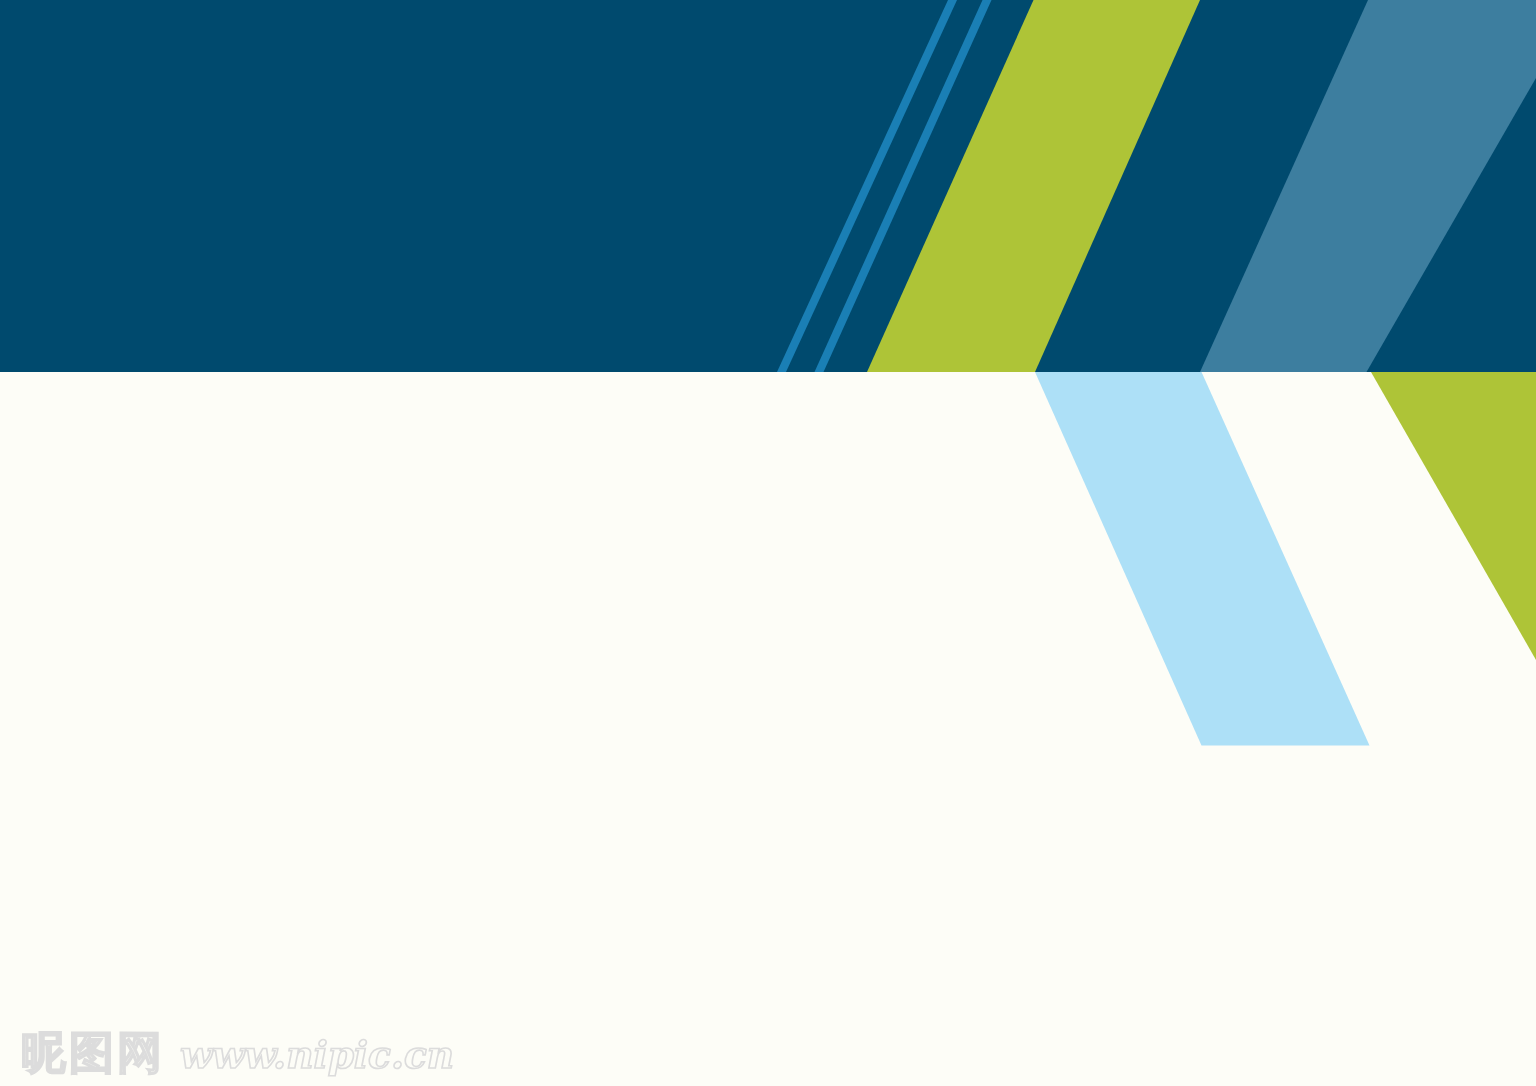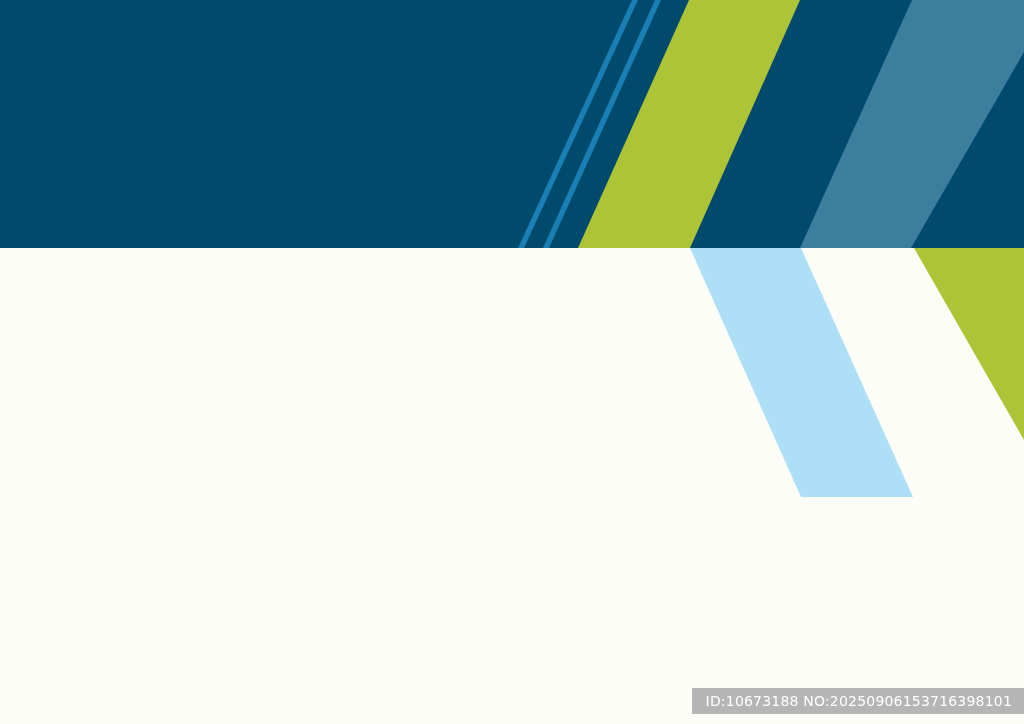--- a/index.html
+++ b/index.html
@@ -86,16 +86,19 @@
     <rect x="0" y="0" width="1024" height="248" class="sv" fill="#004a6e"></rect>
 
     <polygon class="sp" points="632,0 638,0 524,248 518,248" fill="#1a7fb5"></polygon>
     <polygon class="sp" points="655,0 661,0 549,248 543,248" fill="#1a7fb5"></polygon>
     <polygon class="sp" points="689,0 800,0 690,248 578,248" fill="#aec437"></polygon>
     <polygon class="sp" points="912,0 1024,0 1024,52 911,248 800,248" fill="#3d7e9f"></polygon>
     <polygon class="sp" points="690,248 801,248 913,497 801,497" fill="#ade0f7"></polygon>
     <polygon class="sp" points="914,248 1024,248 1024,440" fill="#aec437"></polygon>
   </svg>
 
+  <div id="watermark">
+    <span class="wm-cjk">昵图网</span>
+    <span class="wm-url">www.nipic.cn</span>
+  </div>
 
-  <div id="id-badge">ID:10673188 NO:20250906153716398101</div>
 
 </div>
 
 </body></html>

